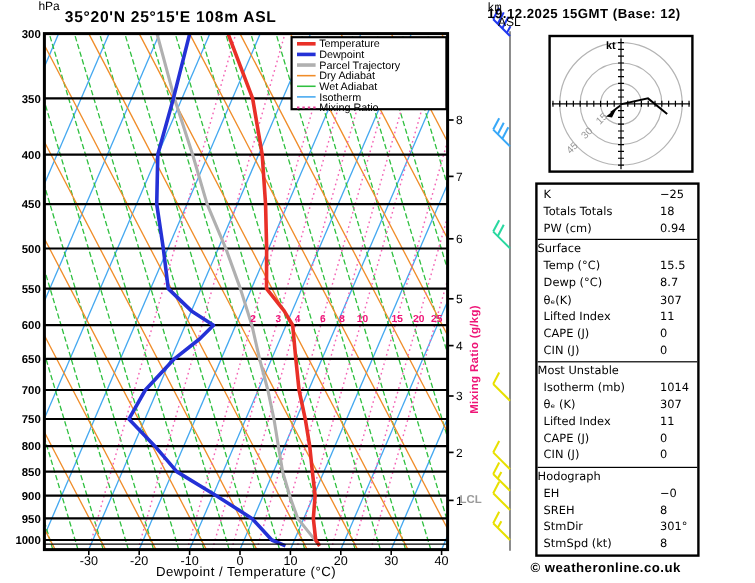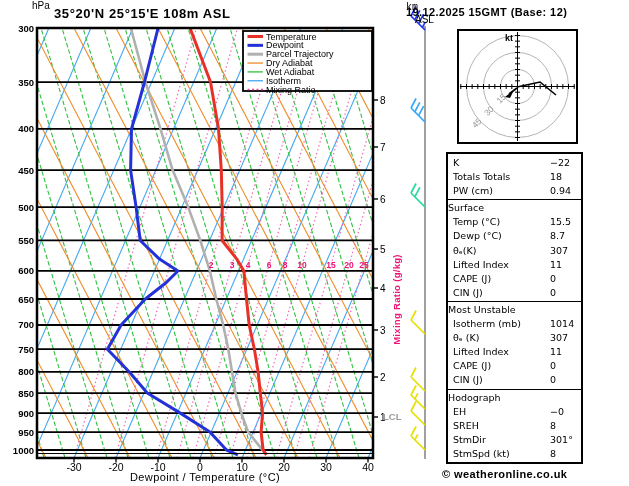--- a/index.html
+++ b/index.html
@@ -317,21 +317,21 @@
   <div class="abs" id="chart-datetime">19.12.2025 15GMT (Base: 12)</div>
   <div class="abs" id="km-label">km</div>
   <div class="abs" id="asl-label">ASL</div>
   <div class="abs" id="xaxis-label">Dewpoint / Temperature (°C)</div>
   <div class="abs" id="mixing-axis-label">Mixing Ratio (g/kg)</div>
   <div class="abs" id="lcl-label">LCL</div>
   <div class="abs" id="kt-label">kt</div>
   <div id="data-panel">
       <div class="prow">
         <span class="lbl">K</span>
-        <span>−22</span>
+        <span>−25</span>
       </div>
       <div class="prow">
         <span class="lbl">Totals Totals</span>
         <span>18</span>
       </div>
       <div class="prow">
         <span class="lbl">PW (cm)</span>
         <span>0.94</span>
       </div>
       <div class="sep"></div>

